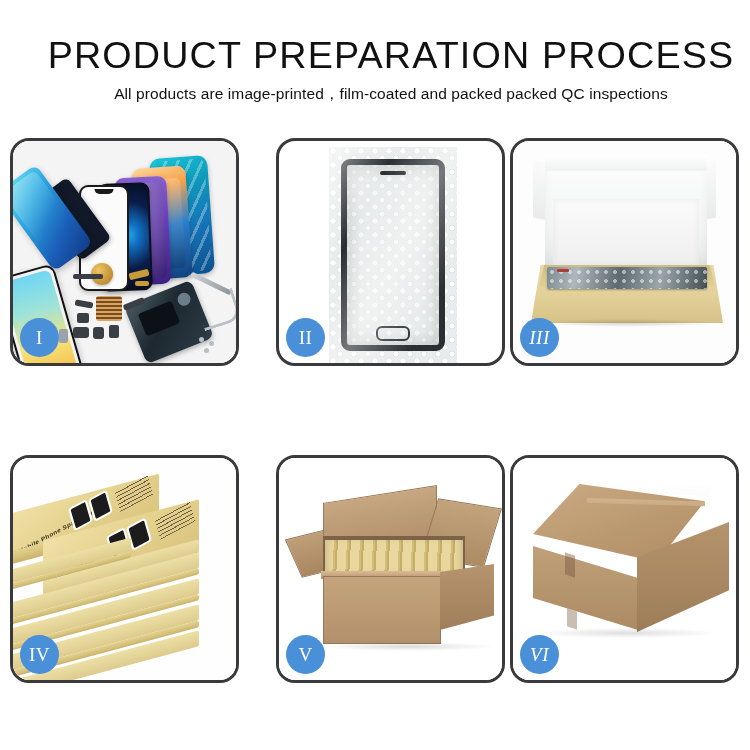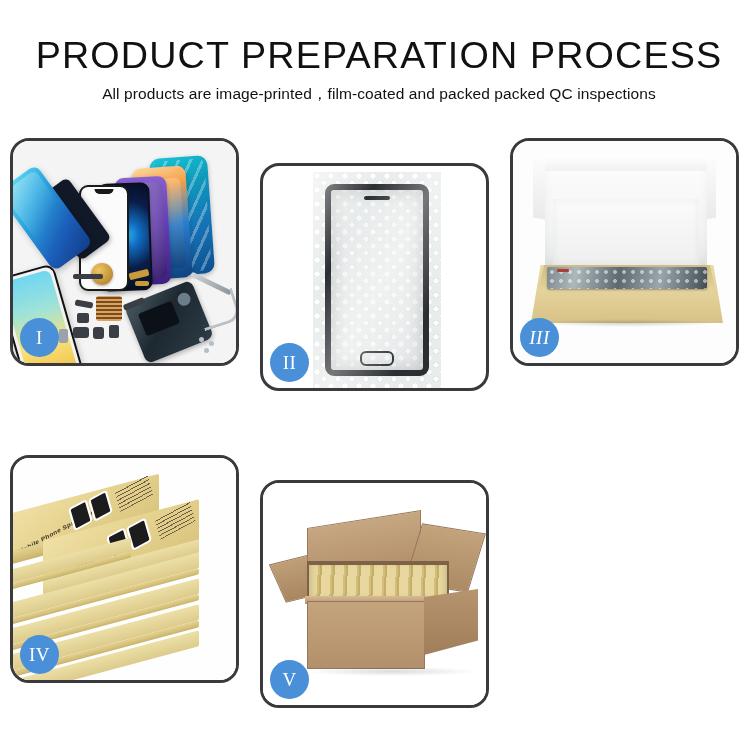--- a/index.html
+++ b/index.html
@@ -5,21 +5,21 @@
   html,body{margin:0;padding:0;}
   body{
     width:750px;height:750px;
     background:#ffffff;
     font-family:"Liberation Sans","DejaVu Sans",sans-serif;
     overflow:hidden;
     position:relative;
   }
 
   
-  #header{position:absolute;top:0;left:4px;width:696px;height:120px;}
+  #header{position:absolute;top:0;left:16px;width:696px;height:120px;}
   #title{
     position:absolute;top:36px;left:0;width:750px;
     text-align:center;
     font-size:37px;
     line-height:40px;
     letter-spacing:1.1px;
     font-weight:400;
     color:#111111;
     transform:scaleX(1.02);
     white-space:nowrap;
@@ -39,21 +39,21 @@
   .panel{
     position:absolute;
     width:229px;height:228px;
     border:3px solid #3a3a3c;
     border-radius:19px;
     background:#ffffff;
     box-sizing:border-box;
     overflow:hidden;
   }
   .p-c0{left:0px;}
-  .p-c1{left:250px;margin-top:25px;}
+  .p-c1{left:266px;}
   .p-c2{left:500px;font-style:italic;}
   .p-r0{top:0px;}
   .p-r1{top:317px;}
 
   .stage{position:absolute;inset:0;overflow:hidden;}
 
   .badge{
     position:absolute;left:7px;bottom:6px;
     width:39px;height:39px;border-radius:50%;
     background:#4a90d9;
@@ -372,14 +372,27 @@
       <div class="c-inner"></div>
       <div class="bars"></div>
       <div class="c-lipF"></div>
       <div class="c-front"></div>
       <div class="c-rightS"></div>
       <div class="c-shadow"></div>
     </div>
     <div class="badge">V</div>
   </div>
 
+  <div class="panel p-c2 p-r1">
+    <div class="stage p6">
+      <div class="s-wrap"></div>
+      <div class="s-top"></div>
+      <div class="s-tape"></div>
+      <div class="s-front"></div>
+      <div class="s-right"></div>
+      <div class="s-seam"></div>
+      <div class="s-seam2"></div>
+      <div class="s-shadow"></div>
+    </div>
+    <div class="badge">VI</div>
+  </div>
 
 </div>
 
 </body></html>

